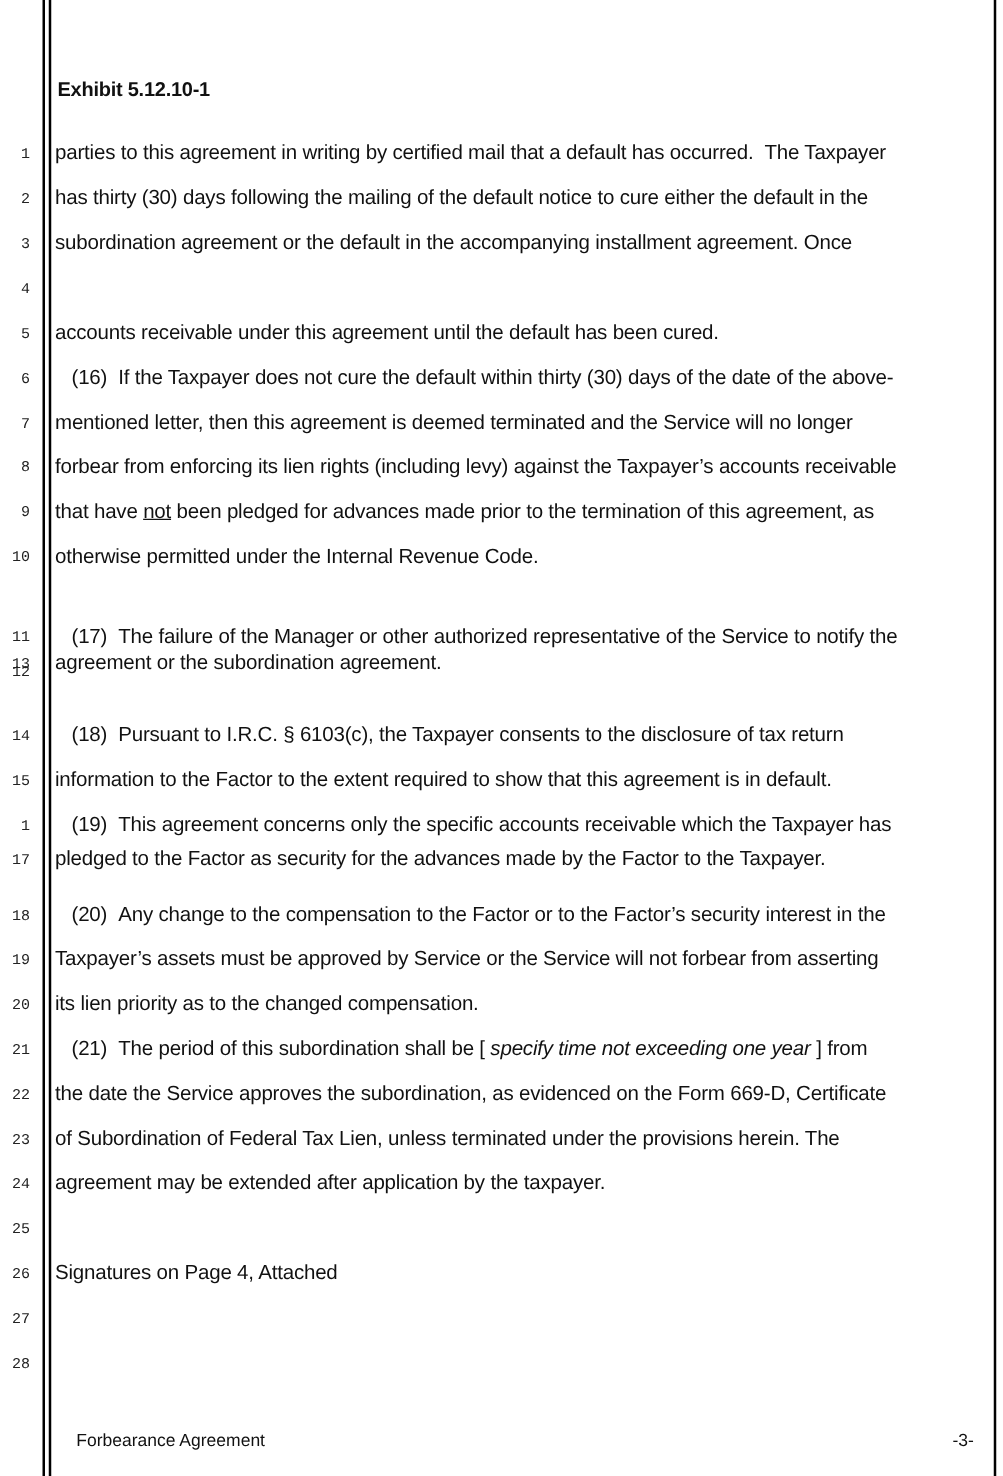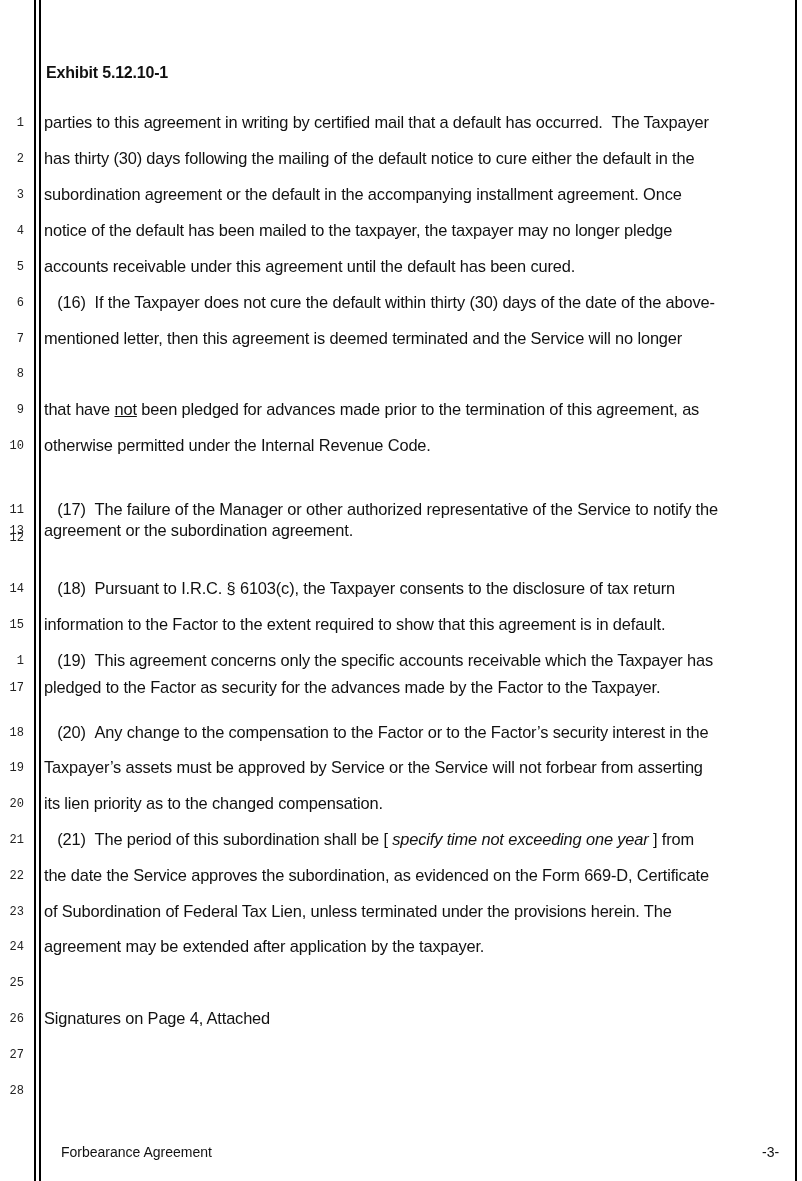--- a/index.html
+++ b/index.html
@@ -34,36 +34,36 @@
     <div class="line" style="top: 147px;">
       <span class="ln">2</span>
       <span class="txt"><span>has thirty (30) days following the mailing of the default notice to cure either the default in the</span></span>
     </div>
     <div class="line" style="top: 183px;">
       <span class="ln">3</span>
       <span class="txt"><span>subordination agreement or the default in the accompanying installment agreement. Once</span></span>
     </div>
     <div class="line" style="top: 219px;">
       <span class="ln">4</span>
-      <span class="txt"><span>notice of the default has been mailed to the taxpayer, the taxpayer may no longer pledge</span></span>
     </div>
     <div class="line" style="top: 255px;">
       <span class="ln">5</span>
       <span class="txt"><span>accounts receivable under this agreement until the default has been cured.</span></span>
     </div>
     <div class="line" style="top: 291px;">
       <span class="ln">6</span>
       <span class="txt"><span>&nbsp;&nbsp;&nbsp;(16)&nbsp;&nbsp;If the Taxpayer does not cure the default within thirty (30) days of the date of the above-</span></span>
     </div>
     <div class="line" style="top: 327px;">
       <span class="ln">7</span>
       <span class="txt"><span>mentioned letter, then this agreement is deemed terminated and the Service will no longer</span></span>
     </div>
     <div class="line" style="top: 362px;">
       <span class="ln">8</span>
+      <span class="txt"><span>forbear from enforcing its lien rights (including levy) against the Taxpayer’s accounts receivable</span></span>
     </div>
     <div class="line" style="top: 398px;">
       <span class="ln">9</span>
       <span class="txt"><span>that have </span><span class="u">not</span><span> been pledged for advances made prior to the termination of this agreement, as</span></span>
     </div>
     <div class="line" style="top: 434px; padding-left: 27px;">
       <span class="ln">10</span>
       <span class="txt"><span>otherwise permitted under the Internal Revenue Code.</span></span>
     </div>
     <div class="line" style="top: 498px;">

